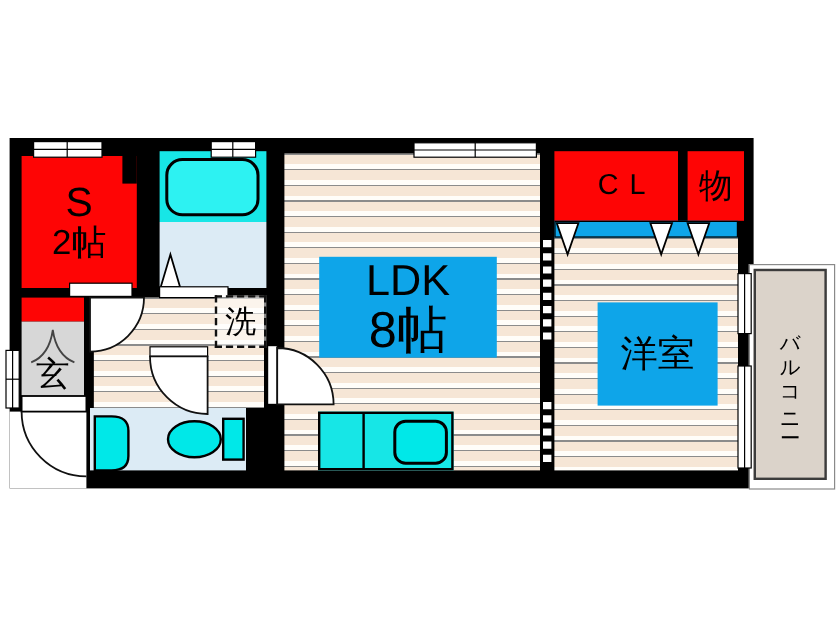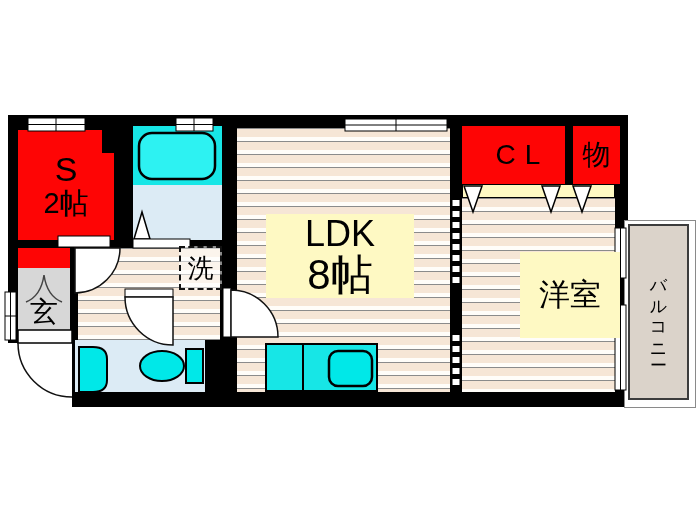--- a/index.html
+++ b/index.html
@@ -10,29 +10,29 @@
   .wallbase{left:8px;top:115px;width:620px;height:292px;background:#000;}
   
   .stripes{background:repeating-linear-gradient(to bottom,
             #8b8b8b 0px,#8b8b8b 1px,
             #f6e6d6 1px,#f6e6d6 9px,
             #fffdf9 9px,#fffdf9 13px);}
   .red{background:#fe0505;}
   .cyanbg{background:#17e6e6;}
   .wet{background:#dcebf5;}
   .gray{background:#d7d7d7;}
-  .whitebox{background:#fef9c3;}
+  .whitebox{background:#0ea5e9;}
   .label{display:flex;flex-direction:column;align-items:center;justify-content:center;
          text-align:center;line-height:1.05;}
   .lbl-s1{font-size:34px;}
   .lbl-s2{font-size:29px;}
   .lbl-ldk{font-size:36px;}
   .lbl-ldk2{font-size:42px;}
   .lbl-yo{font-size:31px;}
-  .lbl-cl{font-size:28px;letter-spacing:9px;padding-left:9px;}
+  .lbl-cl{font-size:24px;letter-spacing:9px;padding-left:9px;}
   .lbl-mono{font-size:28px;}
   .lbl-gen{font-size:28px;}
   .lbl-sen{font-size:26px;}
   .balc-outer{left:624px;top:220px;width:72px;height:188px;background:#fff;border:1px solid #8a8a8a;box-sizing:border-box;}
   .balc-inner{position:absolute;left:3px;top:3px;right:6px;bottom:7px;background:#dbd3ca;border:2px solid #3c3c3c;
               display:flex;align-items:center;justify-content:center;}
   .balc-text{writing-mode:vertical-rl;font-size:17px;letter-spacing:3px;}
   .washer{left:179px;top:246px;width:43px;height:44px;border:2px dashed #111;box-sizing:border-box;
           background:rgba(255,255,255,0.55);display:flex;align-items:center;justify-content:center;}
   svg{position:absolute;left:0;top:0;pointer-events:none;}
@@ -130,21 +130,21 @@
   <div class="abs label" style="left:18px;top:140px;width:96px;height:90px;">
     <div class="lbl-s1">S</div>
     <div class="lbl-s2">2帖</div>
   </div>
 
   <div class="abs label whitebox" style="left:266px;top:214px;width:148px;height:84px;">
     <div class="lbl-ldk">LDK</div>
     <div class="lbl-ldk2">8帖</div>
   </div>
 
-  <div class="abs label whitebox" style="left:520px;top:252px;width:100px;height:86px;">
+  <div class="abs label whitebox" style="left:498px;top:252px;width:100px;height:86px;">
     <div class="lbl-yo">洋室</div>
   </div>
 
   <div class="abs label lbl-cl" style="left:462px;top:126px;width:103px;height:58px;">CL</div>
   <div class="abs label lbl-mono" style="left:573px;top:126px;width:47px;height:58px;">物</div>
   <div class="abs label lbl-gen" style="left:18px;top:290px;width:52px;height:43px;">玄</div>
 
   <div class="abs washer">
     <span class="lbl-sen">洗</span>
   </div>

